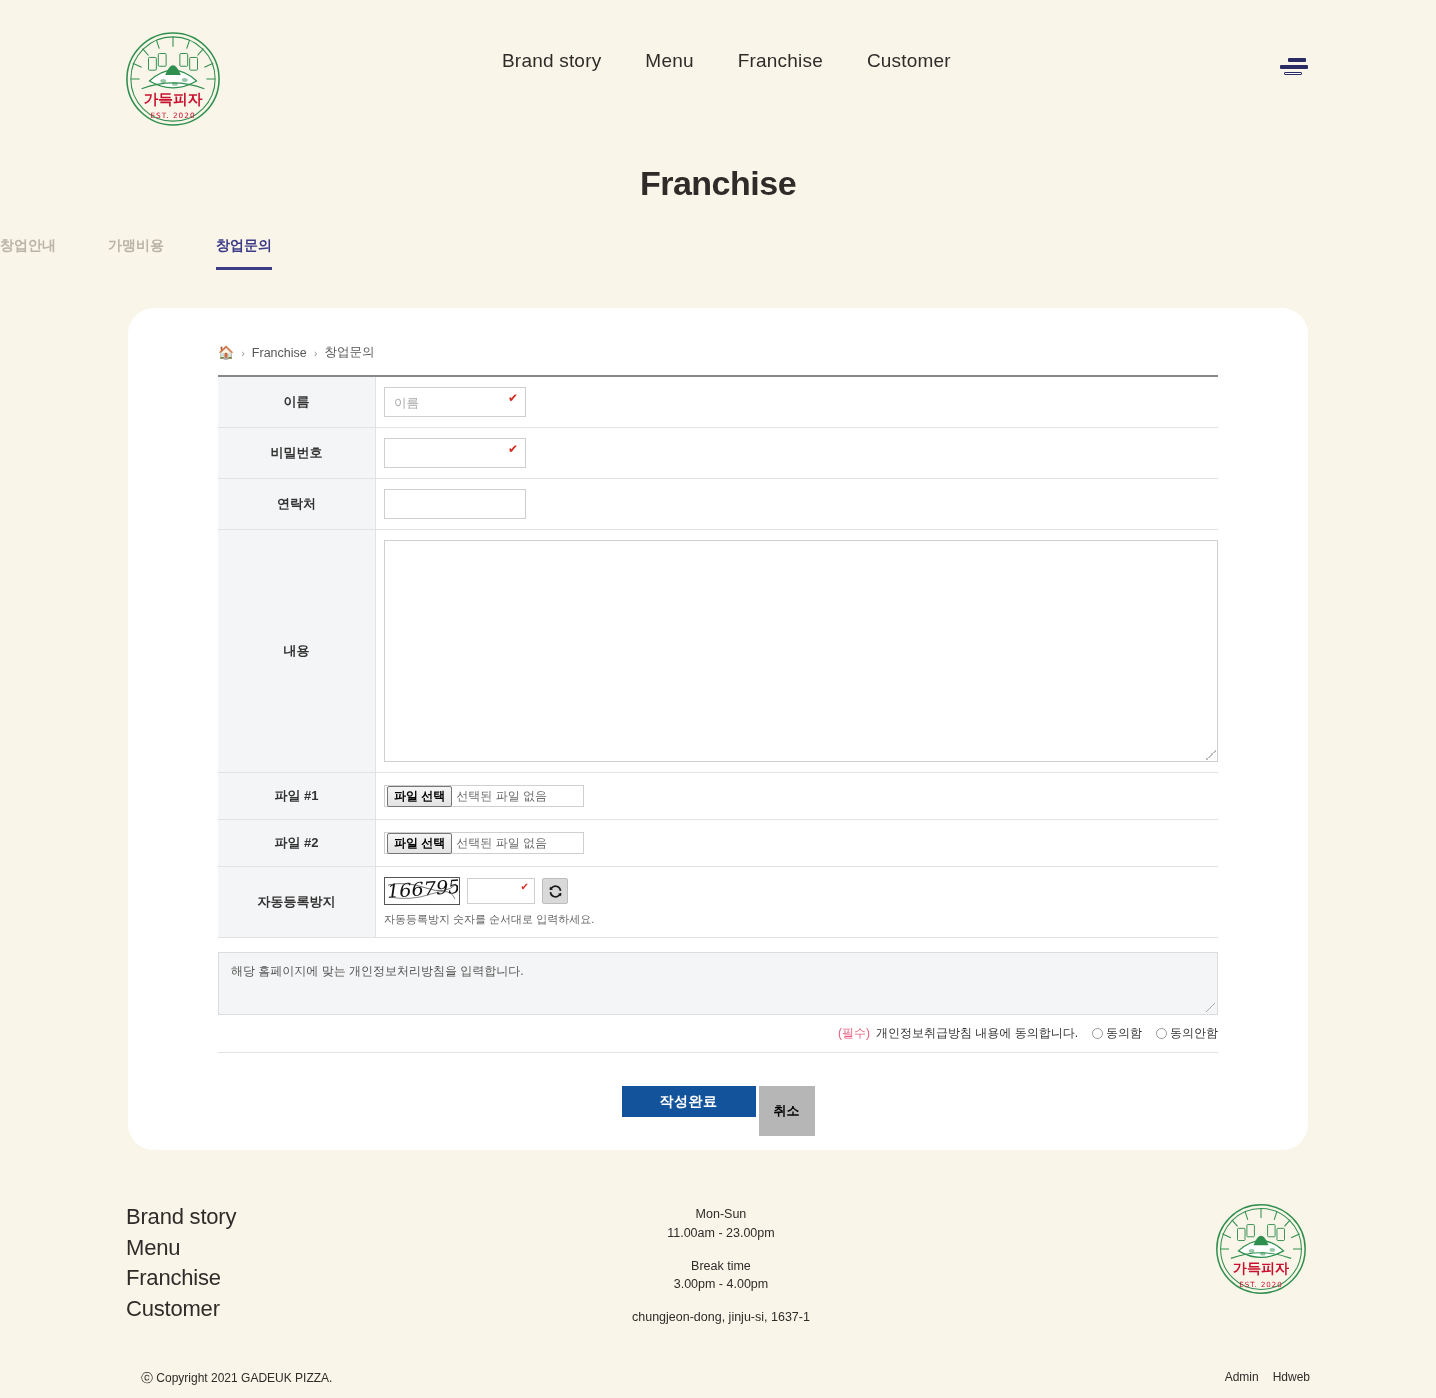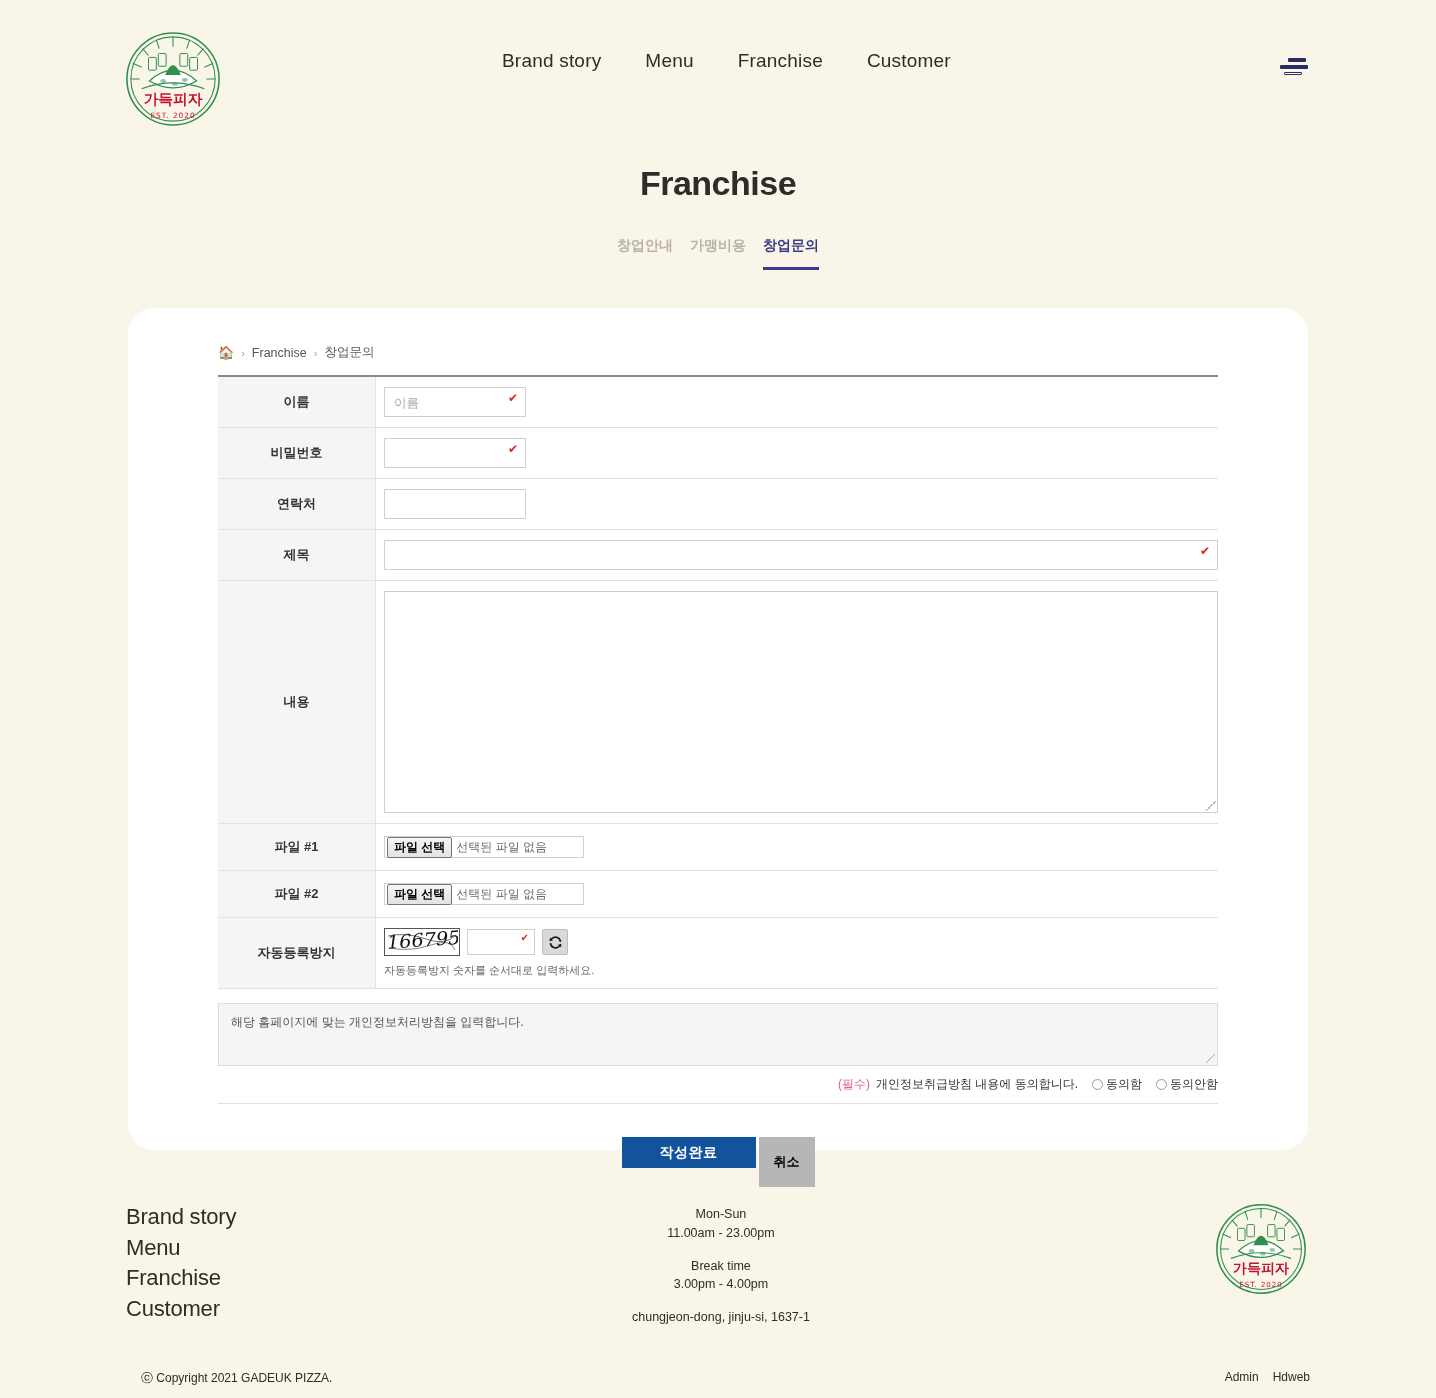--- a/index.html
+++ b/index.html
@@ -23,21 +23,21 @@
     padding:6px 22px; letter-spacing:.2px;
   }
   .hamburger { position:absolute; right:128px; top:58px; width:28px; height:18px; cursor:pointer; }
   .hamburger i { display:block; position:absolute; height:4px; background:#2b2b63; border-radius:1px; }
   .hamburger i:nth-child(1){ width:18px; left:8px; top:0; }
   .hamburger i:nth-child(2){ width:28px; left:0; top:7px; }
   .hamburger i:nth-child(3){ width:18px; left:4px; top:14px; background:#fff; border:1px solid #2b2b63; height:3px;}
 
   
   .page-title { text-align:center; font-size:34px; font-weight:bold; margin:0; padding-top:6px; letter-spacing:-.5px;}
-  .tabs { display:flex; justify-content:center; gap:17px; margin-top:34px; }
+  .tabs { display:flex; justify-content:flex-start; gap:52px; margin-top:34px; }
   .tab { font-size:14px; color:#b9b3a8; padding-bottom:12px; text-decoration:none; cursor:pointer; font-weight:bold;}
   .tab.active { color:#3b3b86; border-bottom:3px solid #3b3b86; }
 
   
   .card {
     position:absolute; left:128px; top:308px; width:1180px; height:842px;
     background:#fff; border-radius:26px;
   }
   .breadcrumb { padding:36px 0 0 90px; font-size:12.5px; color:#555; display:flex; align-items:center; gap:7px;}
   .breadcrumb .sep { color:#999; font-size:11px; }
@@ -213,28 +213,20 @@
         </td>
       </tr>
 
       <tr>
         <th>연락처</th>
         <td>
           <span class="inp w-sm"></span>
         </td>
       </tr>
 
-      <tr>
-        <th>제목</th>
-        <td>
-          <span class="inp w-lg">
-            <span class="chk">✔</span>
-          </span>
-        </td>
-      </tr>
 
       <tr>
         <th>내용</th>
         <td>
           <div class="txtarea">
             <span class="grip"></span>
           </div>
         </td>
       </tr>
 

